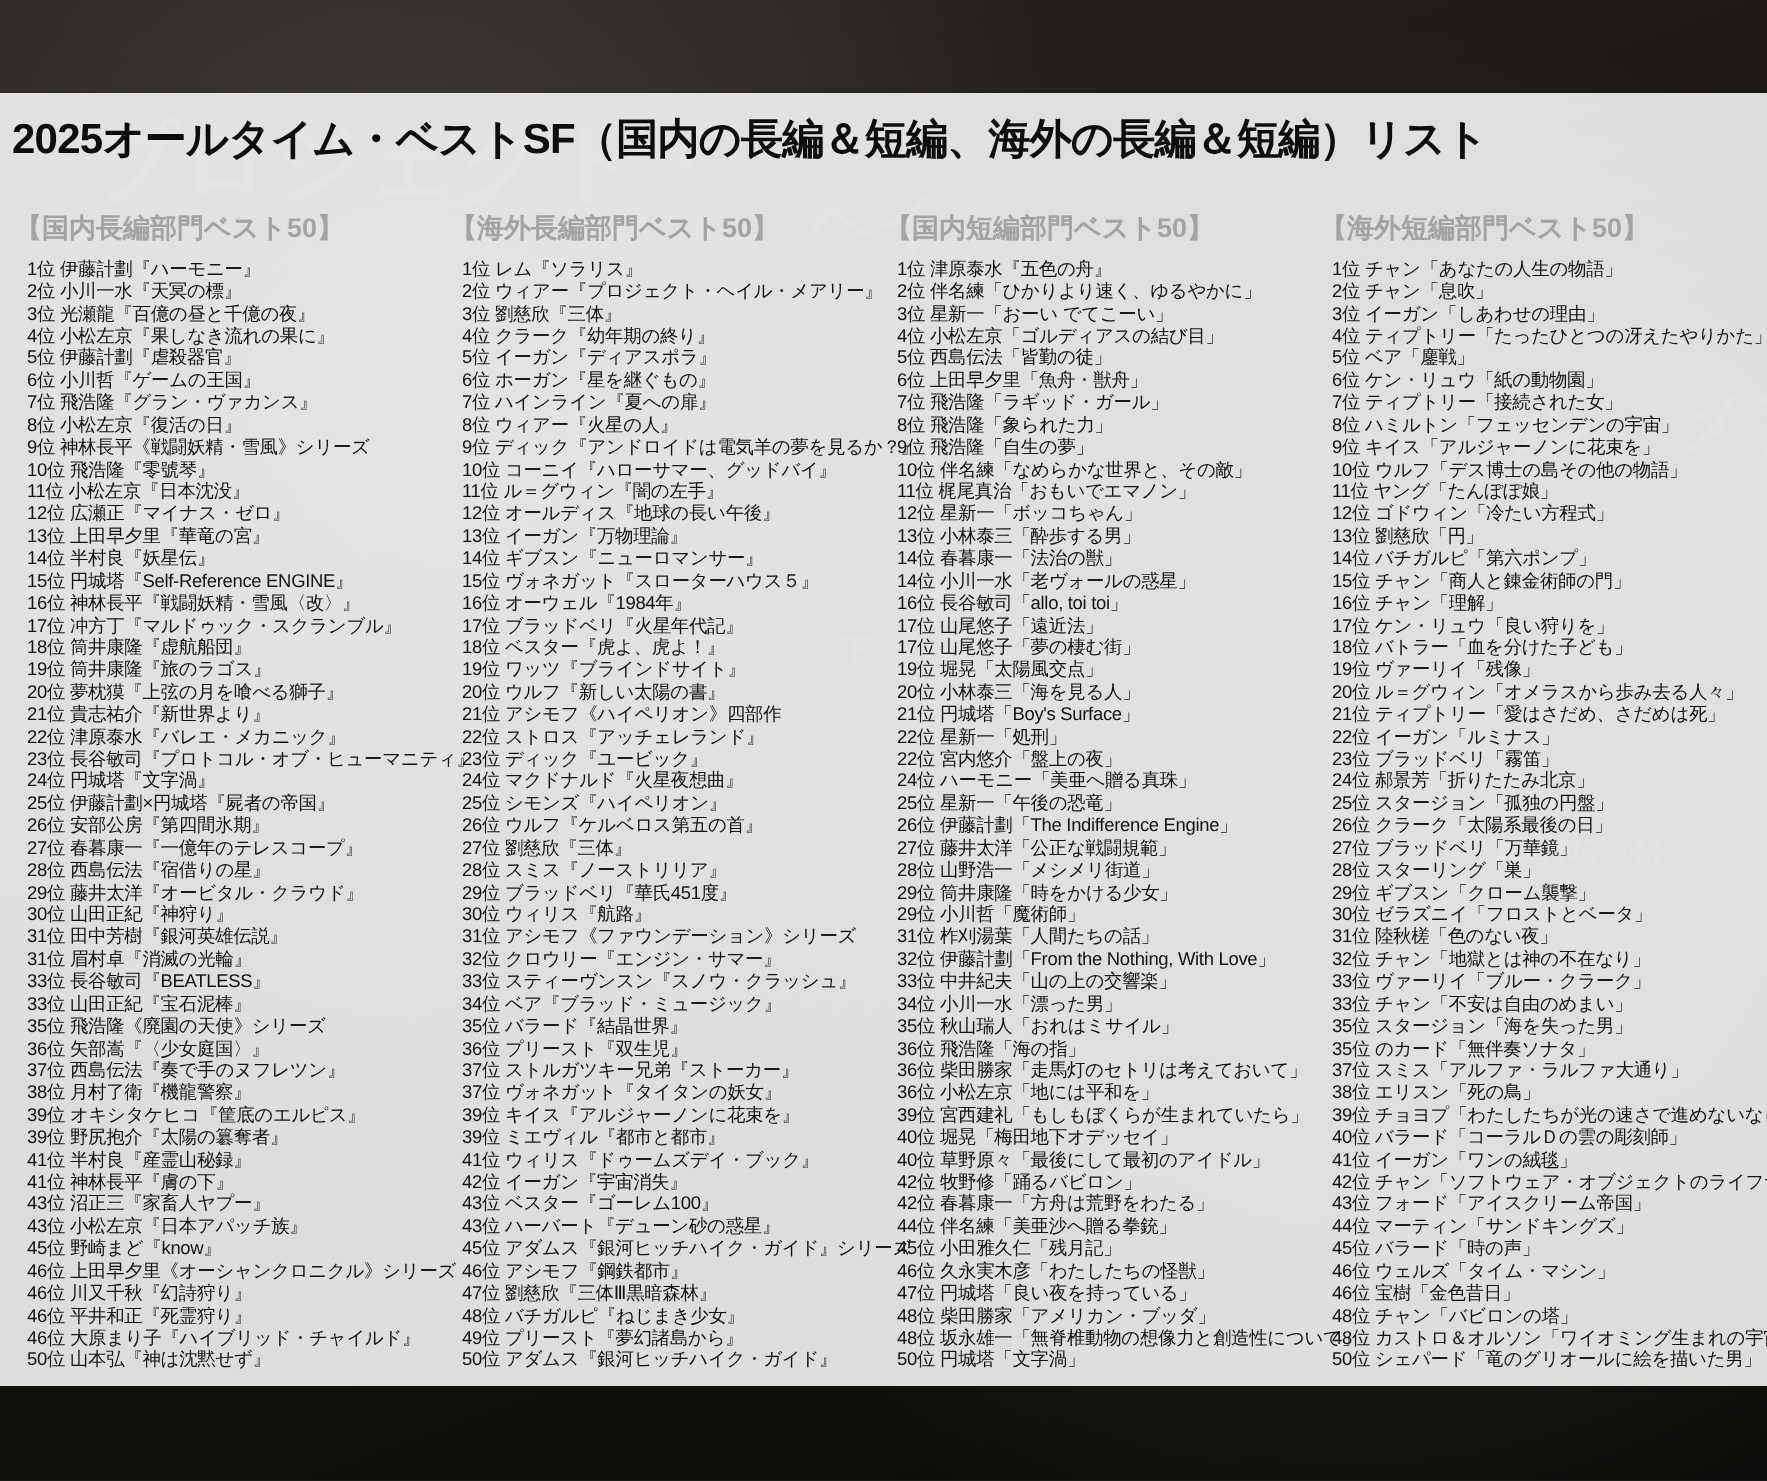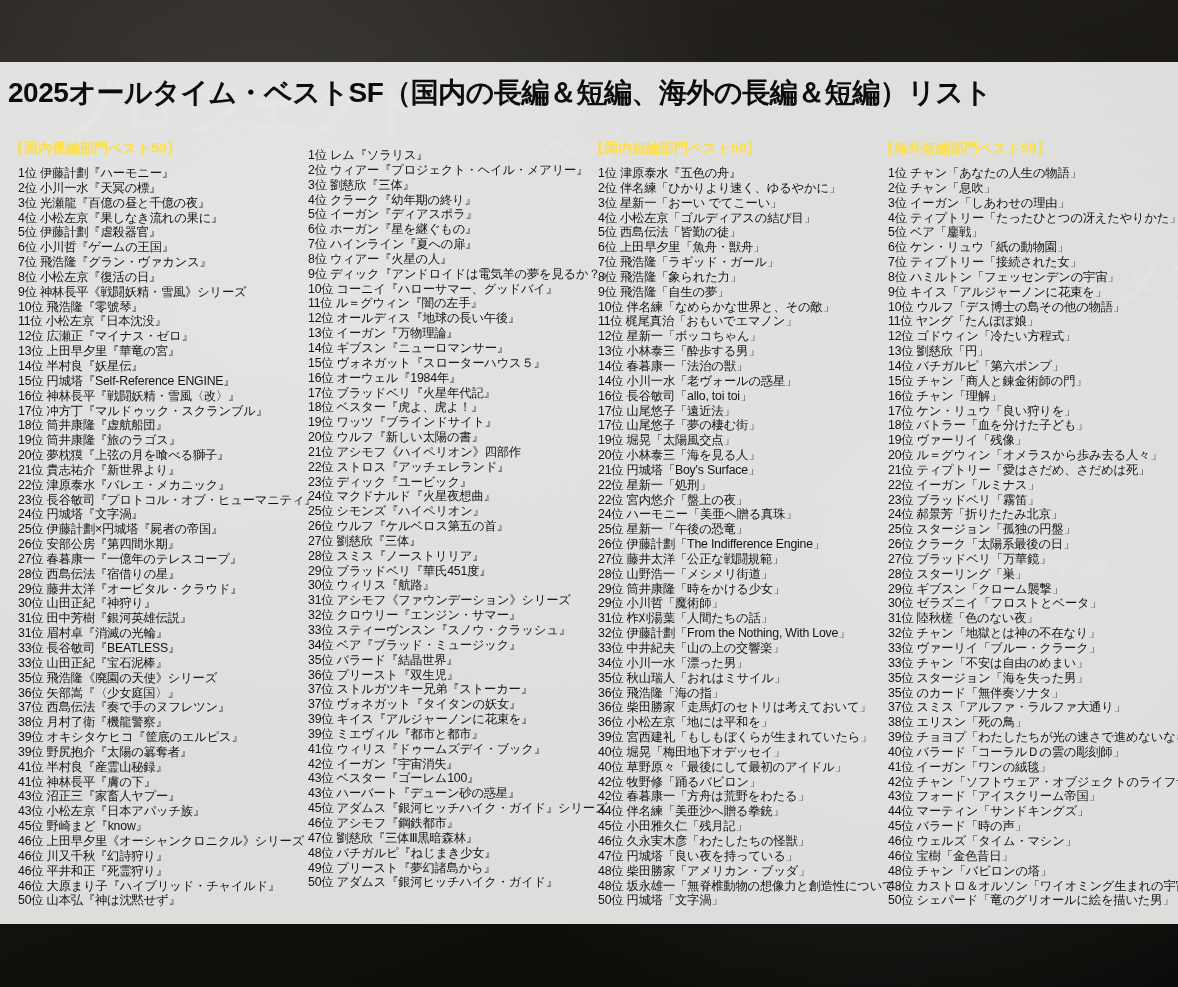--- a/index.html
+++ b/index.html
@@ -69,24 +69,24 @@
   #columns {
     position: absolute;
     left: 10px;
     top: 78px;
     width: 1160px;
     display: flex;
     gap: 0px;
   }
   .col { width: 290px; }
   .col-head {
-    font-size: 14px;
+    font-size: 18px;
     font-weight: bold;
     margin-bottom: 3px;
-    color: #fde047;
+    color: #a3a3a3;
     white-space: nowrap;
   }
   .col ol {
     list-style: none;
     margin: 8px;
     padding: 0;
   }
   .col li {
     font-size: 12.3px;
     line-height: 14.85px;
@@ -162,20 +162,21 @@
             <li>43位 小松左京『日本アパッチ族』</li>
             <li>45位 野崎まど『know』</li>
             <li>46位 上田早夕里《オーシャンクロニクル》シリーズ</li>
             <li>46位 川又千秋『幻詩狩り』</li>
             <li>46位 平井和正『死霊狩り』</li>
             <li>46位 大原まり子『ハイブリッド・チャイルド』</li>
             <li>50位 山本弘『神は沈黙せず』</li>
           </ol>
         </div>
         <div class="col">
+          <div class="col-head">【海外長編部門ベスト50】</div>
           <ol>
             <li>1位 レム『ソラリス』</li>
             <li>2位 ウィアー『プロジェクト・ヘイル・メアリー』</li>
             <li>3位 劉慈欣『三体』</li>
             <li>4位 クラーク『幼年期の終り』</li>
             <li>5位 イーガン『ディアスポラ』</li>
             <li>6位 ホーガン『星を継ぐもの』</li>
             <li>7位 ハインライン『夏への扉』</li>
             <li>8位 ウィアー『火星の人』</li>
             <li>9位 ディック『アンドロイドは電気羊の夢を見るか？』</li>

